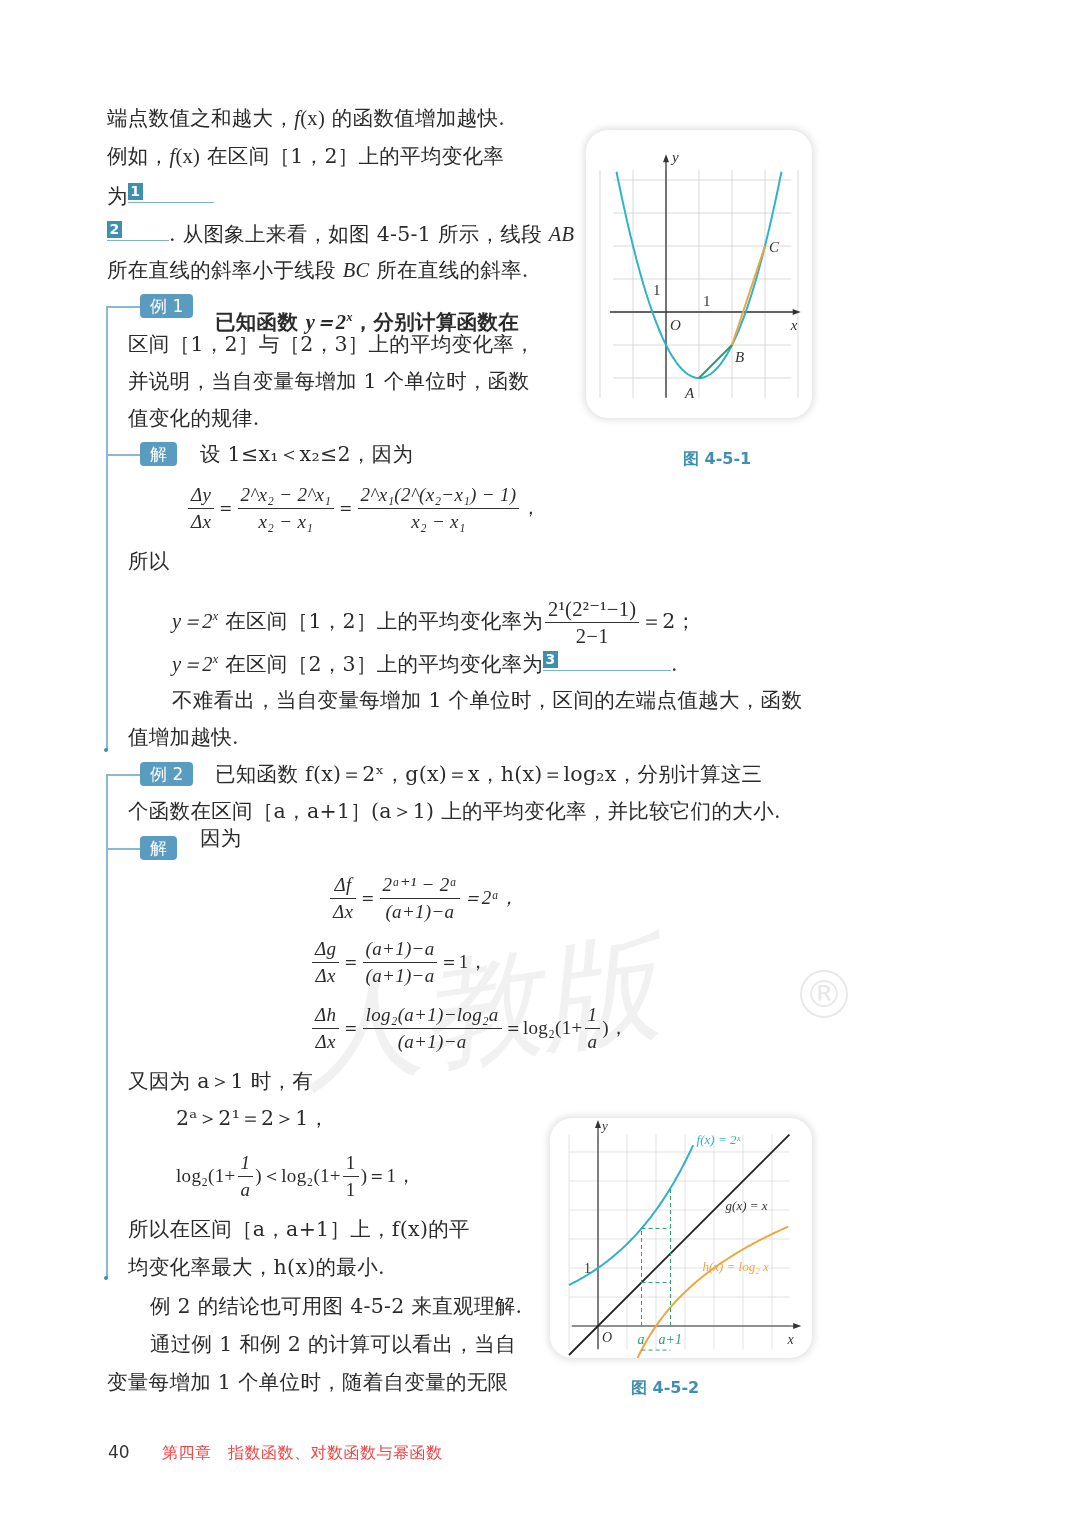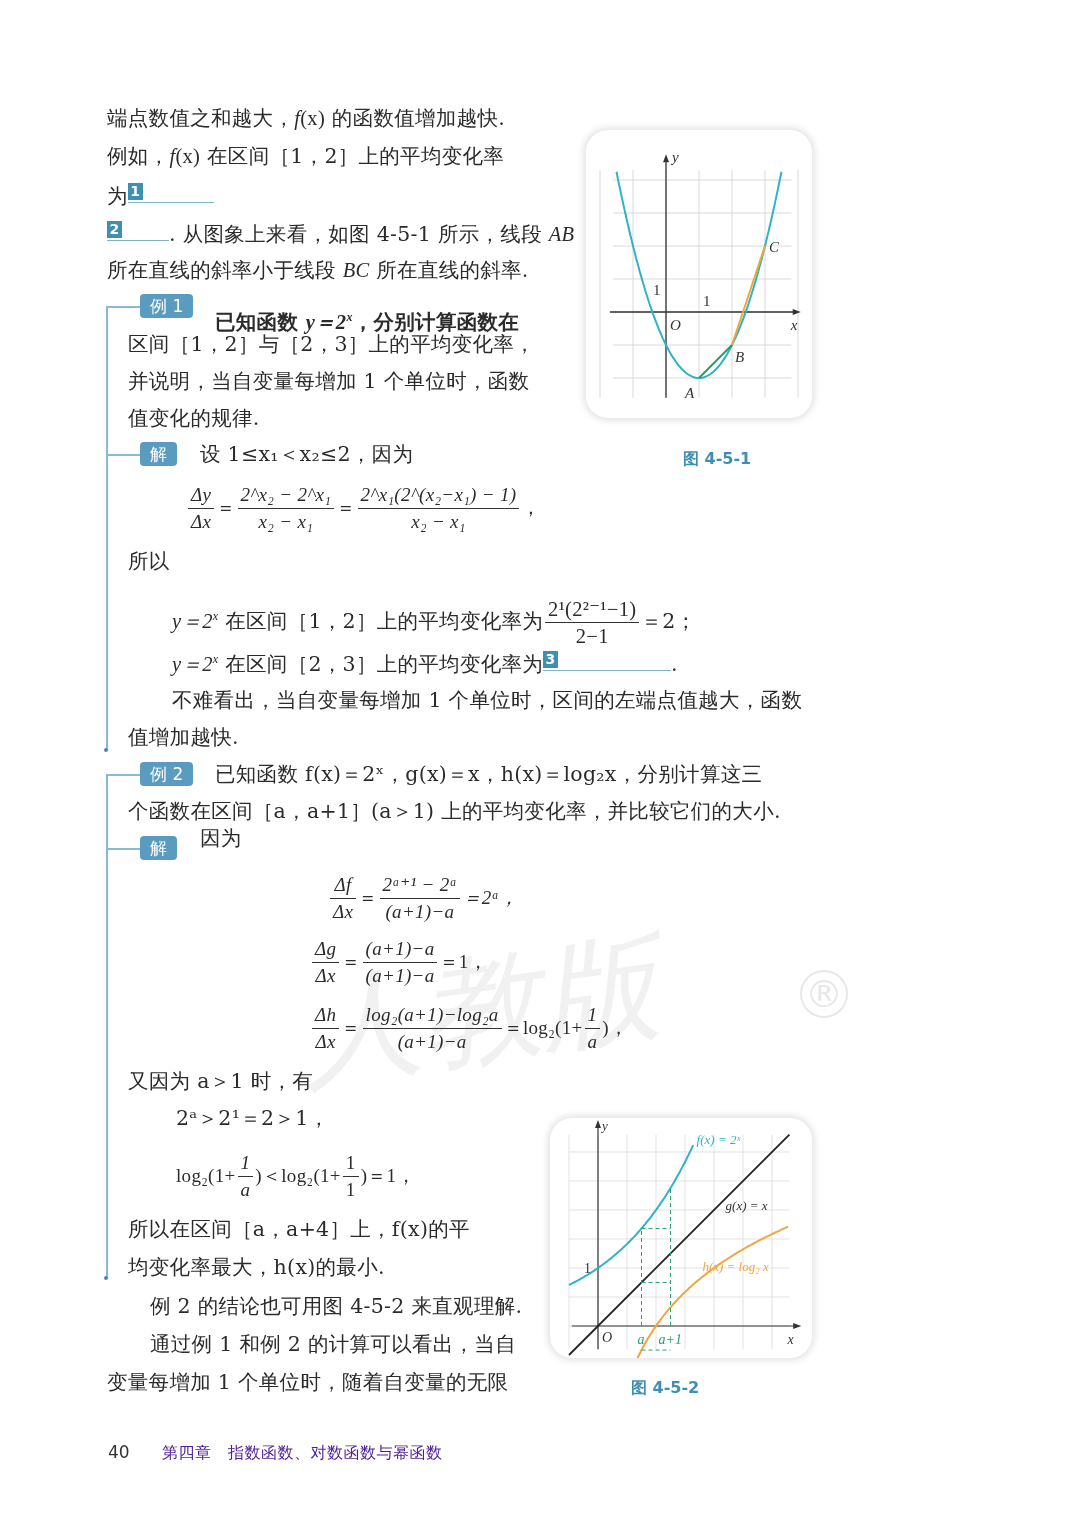--- a/index.html
+++ b/index.html
@@ -17,21 +17,21 @@
   .vrule { position:absolute; width:1.5px; background:#8ab9d2; }
   .hrule { position:absolute; height:1.5px; background:#8ab9d2; }
   .dot { position:absolute; width:4px; height:4px; background:#3f8fb0; border-radius:50%; }
   .frac { display:inline-block; vertical-align:middle; text-align:center; margin:0 2px; }
   .frac > span { display:block; line-height:26px; padding:0 3px; }
   .frac > span.num { border-bottom:1.3px solid #333; }
   .figcard { position:absolute; background:#fff; border-radius:22px;
              box-shadow:0 0 6px 3px rgba(0,0,0,0.10); }
   .figcap { position:absolute; color:#3f8fb0; font-family:"DejaVu Sans", sans-serif; font-size:16px; font-weight:bold; }
   .footer-num { position:absolute; font-family:"DejaVu Sans", sans-serif; font-size:17px; color:#333; }
-  .footer-title { position:absolute; font-size:16px; color:#4c1d95; letter-spacing:0.5px; }
+  .footer-title { position:absolute; font-size:16px; color:#ef4444; letter-spacing:0.5px; }
   .watermark { position:absolute; color:rgba(180,180,180,0.18); font-size:120px; font-style:italic; transform:rotate(-8deg); }
   .wm-r { position:absolute; color:rgba(180,180,180,0.3); font-size:38px; border:2px solid rgba(180,180,180,0.3);
           border-radius:50%; width:44px; height:44px; line-height:44px; text-align:center; font-family:"DejaVu Sans", sans-serif; }
   svg text { font-family:"Liberation Serif", "DejaVu Serif", serif; }
 </style>
 </head>
 <body>
 
 <div class="watermark" style="left:300px;top:930px;">人教版</div>
 <div class="wm-r" style="left:800px;top:970px;">®</div>
@@ -102,21 +102,21 @@
 </div>
 <div class="line" style="left:310px;top:1002px;font-size:19px;">
   <span class="frac m"><span class="num">Δh</span><span>Δx</span></span>＝<span class="frac m"><span class="num">log₂(a+1)−log₂a</span><span>(a+1)−a</span></span><span class="r">＝log₂(1+</span><span class="frac m"><span class="num">1</span><span>a</span></span><span class="r">)，</span>
 </div>
 
 <div class="line" style="left:128px;top:1067px;">又因为 a＞1 时，有</div>
 <div class="line" style="left:176px;top:1104px;">2ᵃ＞2¹＝2＞1，</div>
 <div class="line" style="left:176px;top:1150px;font-size:19px;">
   <span class="r">log₂(1+</span><span class="frac m"><span class="num">1</span><span>a</span></span><span class="r">)＜log₂(1+</span><span class="frac r"><span class="num">1</span><span>1</span></span><span class="r">)＝1，</span>
 </div>
-<div class="line" style="left:128px;top:1215px;">所以在区间［a，a+4］上，f(x)的平</div>
+<div class="line" style="left:128px;top:1215px;">所以在区间［a，a+1］上，f(x)的平</div>
 <div class="line" style="left:128px;top:1253px;">均变化率最大，h(x)的最小.</div>
 
 <div class="line" style="left:150px;top:1292px;">例 2 的结论也可用图 4-5-2 来直观理解.</div>
 <div class="line" style="left:150px;top:1330px;">通过例 1 和例 2 的计算可以看出，当自</div>
 <div class="line" style="left:107px;top:1368px;">变量每增加 1 个单位时，随着自变量的无限</div>
 
 <div class="figcard" style="left:586px;top:130px;width:226px;height:288px;">
   <svg id="fig1" width="226" height="288">
       <line x1="14" y1="40.099999999999994" x2="14" y2="267.8" stroke="#cfcfcf" stroke-width="0.8"></line>
       <line x1="47" y1="40.099999999999994" x2="47" y2="267.8" stroke="#cfcfcf" stroke-width="0.8"></line>

